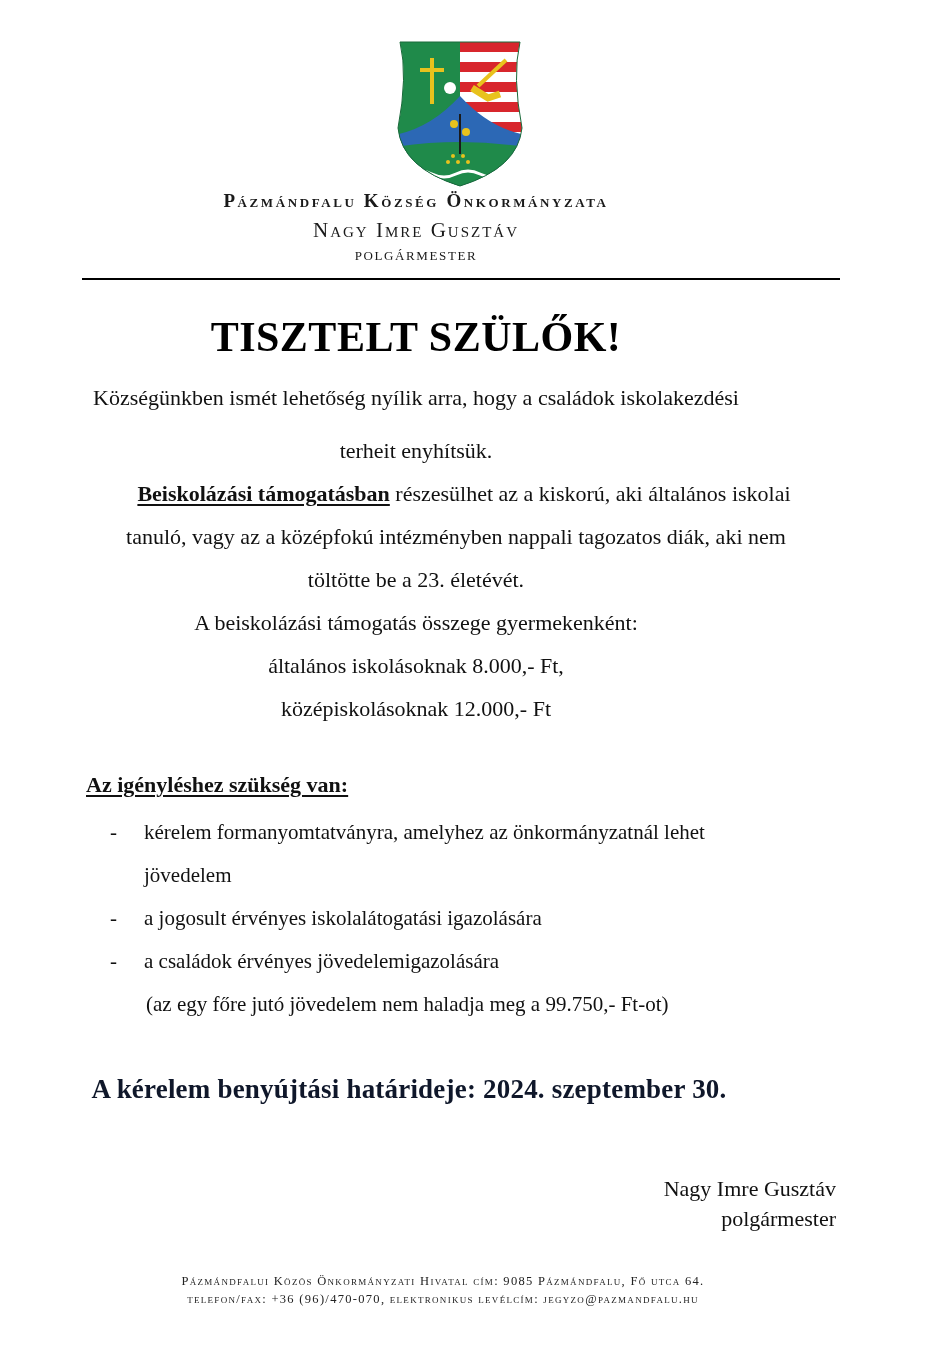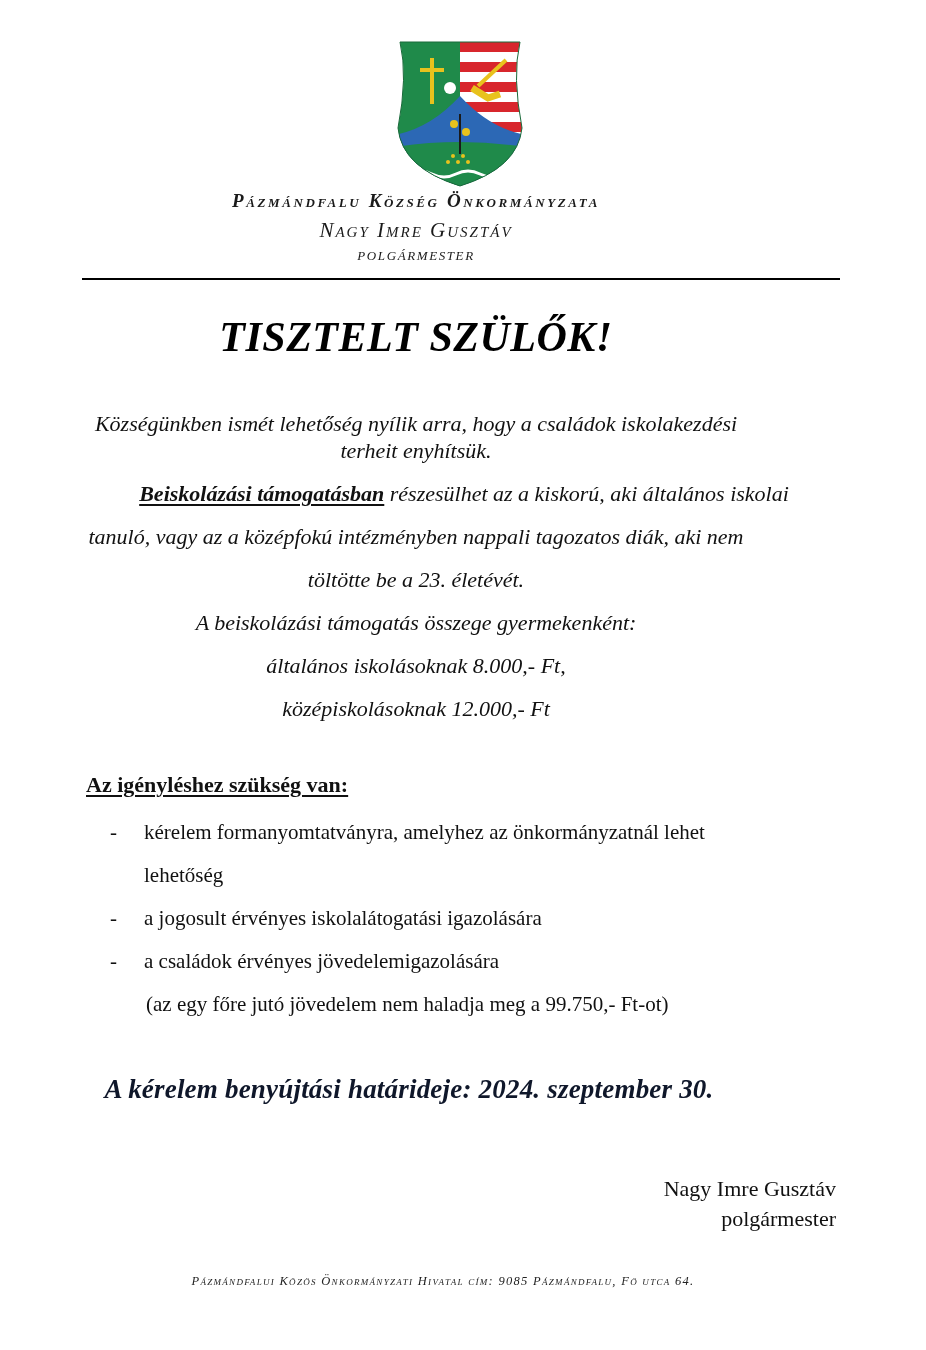--- a/index.html
+++ b/index.html
@@ -1,21 +1,21 @@
 <!DOCTYPE html>
 <html><head>
   <meta charset="utf-8">
   <style>
     html, body { margin: 0; padding: 0; background: #ffffff; }
     body {
       width: 926px; height: 1350px; position: relative; overflow: hidden;
       font-family: "Liberation Serif", "DejaVu Serif", serif; color: #111;
     }
     .abs { position: absolute; }
-    .center { left: 0; width: 832px; text-align: center; font-style: italic; }
+    .center { left: 0; width: 832px; text-align: center; }
 
     #crest { left: 388px; top: 36px; width: 144px; height: 152px; }
 
     .hdr-org {
       top: 190px; font-size: 19px; letter-spacing: 2.6px; font-weight: bold;
       font-variant: small-caps; color: #1a1a1a;
     }
     .hdr-name {
       top: 218px; font-size: 21px; letter-spacing: 2px; font-variant: small-caps; color: #1a1a1a;
     }
@@ -85,39 +85,39 @@
   <circle cx="75" cy="120" r="2" fill="#e8c21d"></circle>
 </svg>
 
 <div class="abs center hdr-org">Pázmándfalu Község Önkormányzata</div>
 <div class="abs center hdr-name">Nagy Imre Gusztáv</div>
 <div class="abs center hdr-title"><span style="text-transform: uppercase;">polgármester</span></div>
 <div class="abs rule"></div>
 
 <div class="abs center h1">TISZTELT SZÜLŐK!</div>
 
-<div class="abs center p" style="top:402px;">Községünkben ismét lehetőség nyílik arra, hogy a családok iskolakezdési</div>
+<div class="abs center p" style="top:376px;">Községünkben ismét lehetőség nyílik arra, hogy a családok iskolakezdési</div>
 <div class="abs center p" style="top:429px;">terheit enyhítsük.</div>
 
 <div class="abs center p" style="top:472px;padding-left:48px;">
   <span class="u">Beiskolázási támogatásban</span><span> részesülhet az a kiskorú, aki általános iskolai</span>
 </div>
-<div class="abs center p" style="top:515px;">tanuló, vagy az a középfokú intézményben nappali tagozatos diák, aki nem</div>
+<div class="abs center p" style="top:515px;padding-left:40px;">tanuló, vagy az a középfokú intézményben nappali tagozatos diák, aki nem</div>
 <div class="abs center p" style="top:558px;">töltötte be a 23. életévét.</div>
 
 <div class="abs center p" style="top:601px;">A beiskolázási támogatás összege gyermekenként:</div>
 <div class="abs center p" style="top:644px;">általános iskolásoknak 8.000,- Ft,</div>
 <div class="abs center p" style="top:687px;">középiskolásoknak 12.000,- Ft</div>
 
 <div class="abs req-head">Az igényléshez szükség van:</div>
 <ul class="abs req-list">
   <li>
     <span class="dash">-</span>
     <span>kérelem formanyomtatványra, amelyhez az önkormányzatnál lehet</span><br>
-    <span>lehetőség</span>
+    <span>jövedelem</span>
   </li>
   <li>
     <span class="dash">-</span>
     <span>a jogosult érvényes iskolalátogatási igazolására</span>
   </li>
   <li>
     <span class="dash">-</span>
     <span>a családok érvényes jövedelemigazolására</span>
   </li>
 </ul>
@@ -125,13 +125,14 @@
 
 <div class="abs center deadline">
   <span class="deadline-inner">A kérelem benyújtási határideje: 2024. szeptember 30.</span>
 </div>
 
 <div class="abs sig sig-name">Nagy Imre Gusztáv</div>
 <div class="abs sig sig-title">polgármester</div>
 
 <div class="abs center footer">
   <div>Pázmándfalui Közös Önkormányzati Hivatal cím: 9085 Pázmándfalu, Fő utca 64.</div>
+  <div>telefon/fax: +36 (96)/470-070, elektronikus levélcím: jegyzo@pazmandfalu.hu</div>
 </div>
 
 </body></html>

